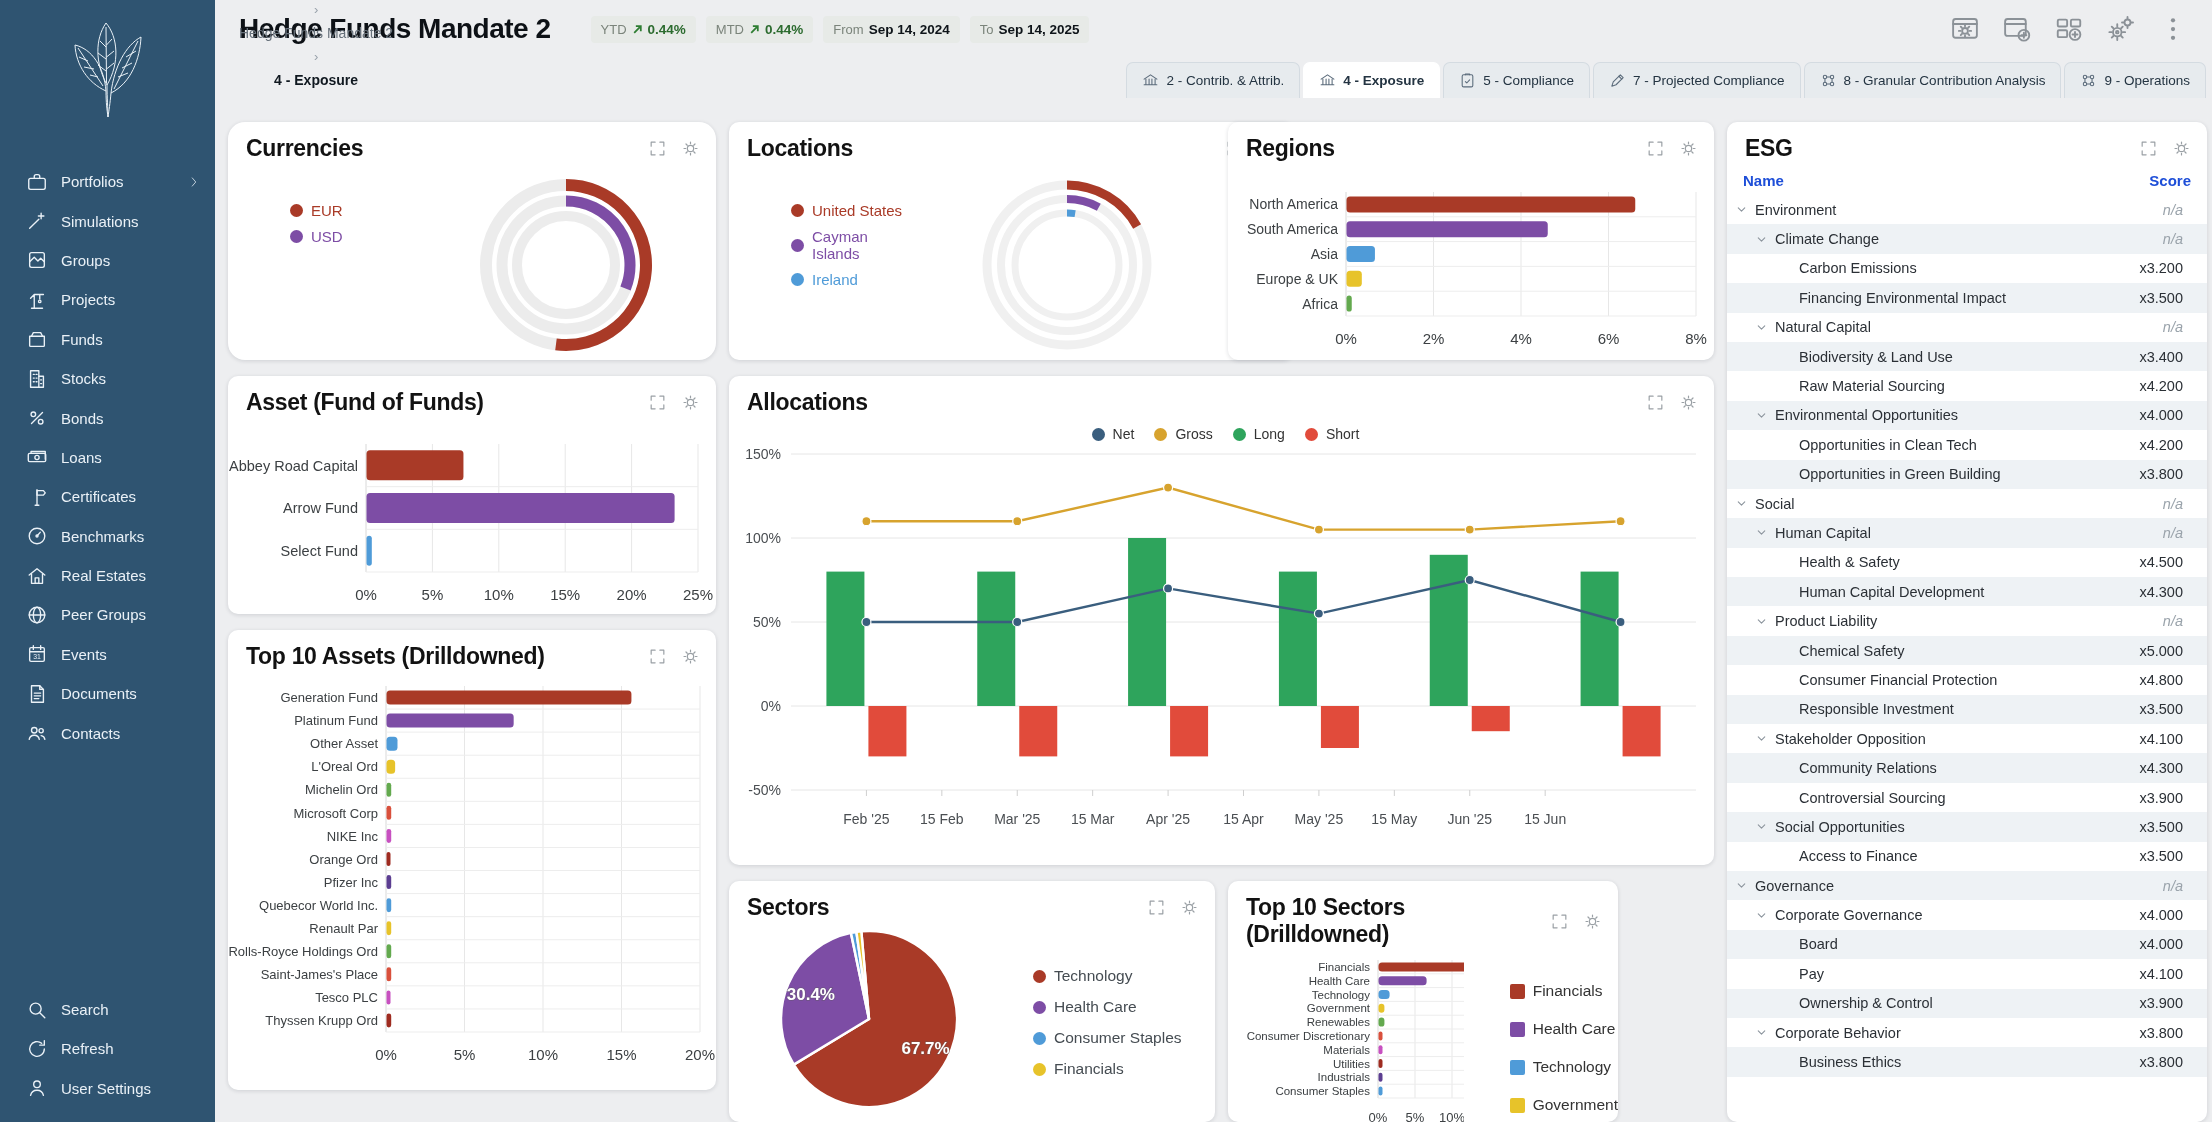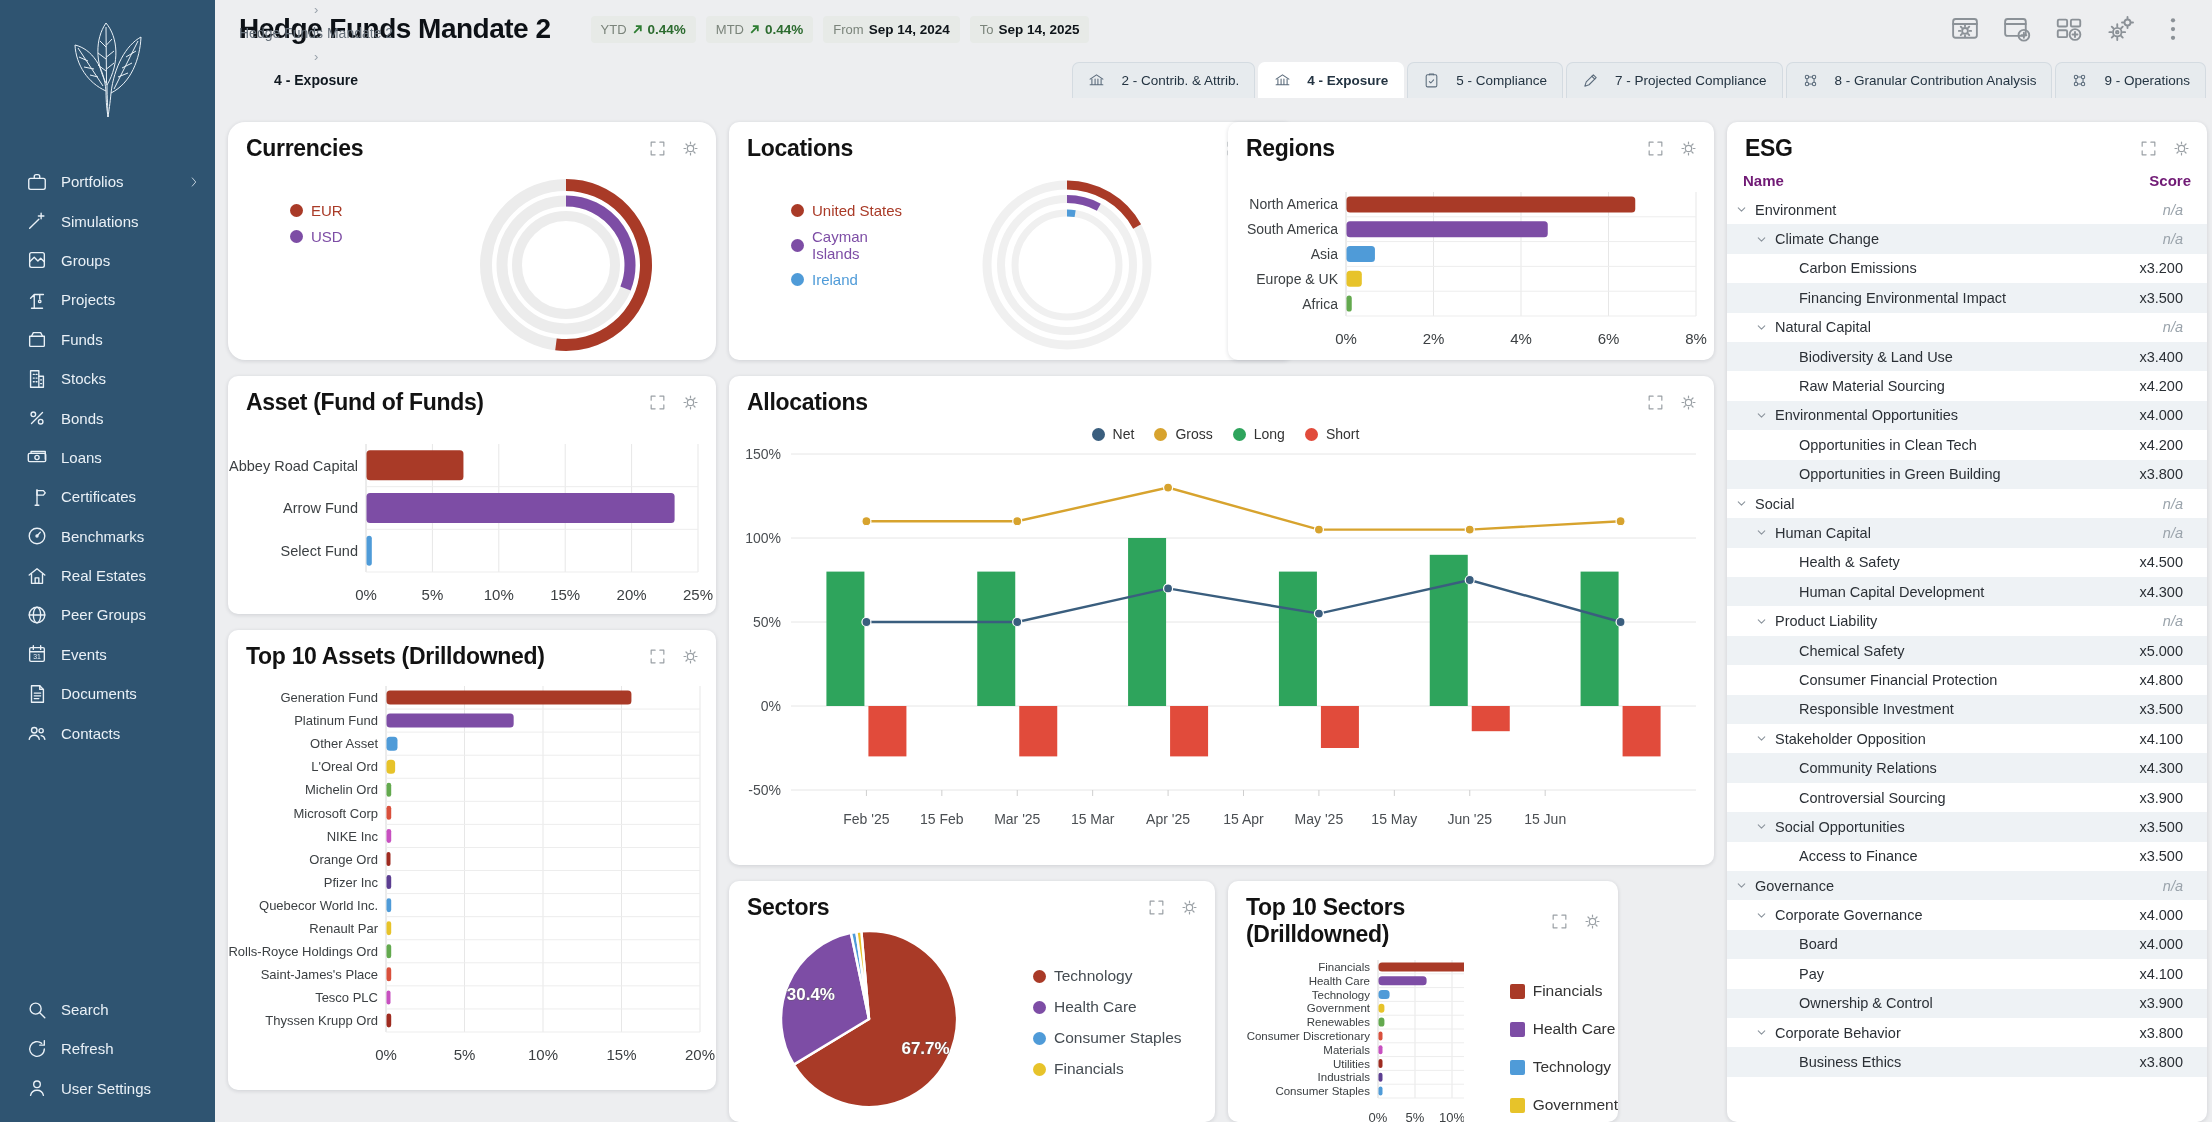--- a/index.html
+++ b/index.html
@@ -37,21 +37,21 @@
 
   
   .nav-row { position:absolute; left:0; top:60px; right:0; height:38px;
              display:flex; align-items:flex-end; padding:0 6px 0 24px; }
   .breadcrumb { display:flex; gap:8px; align-items:center; font-size:14px;
                 color:#68727c; padding-bottom:10px;flex-direction:column; }
   .breadcrumb .sep { color:#98a1aa; font-size:13px; }
   .breadcrumb .crumb { cursor:pointer; }
   .breadcrumb .crumb.last { color:#101820; font-weight:700; }
   .tabs { margin-left:auto; display:flex; gap:3px; align-items:flex-end; }
-  .tab { height:36px; display:flex; align-items:center; gap:16px; padding:8px 15px;
+  .tab { height:36px; display:flex; align-items:center; gap:7px; padding:8px 15px;
          background:#e7ebee; border:1px solid #d4dbe1; border-bottom:none;
          border-radius:7px 7px 0 0; font-size:13.5px; color:#243442; cursor:pointer;
          white-space:nowrap; }
   .tab.active { background:#ffffff; border-color:#ffffff; font-weight:600; }
   .tab .ic-box { width:17px; height:17px; color:#5b6b7b; }
 
   
   .card { position:absolute; background:#fff; border-radius:10px;
           box-shadow:0 1px 4px rgba(20,30,40,.14); }
   .card-head { display:flex; align-items:center; padding:13px 16px 6px 18px; }
@@ -71,21 +71,21 @@
 
   #card-sectors .card-body { display:flex; }
   #card-sectors .legend-col { padding:40px 0 0 14px; gap:13px; }
   #card-sectors .leg-item { font-size:15.5px; color:#454c52; }
 
   #card-top_sectors .card-body { display:flex; }
   #card-top_sectors .legend-col { padding:28px 0 0 46px; gap:20px; }
   #card-top_sectors .leg-item { font-size:15.5px; color:#333; }
 
   
-  .esg-colhead { display:flex; padding:4px 16px 6px 16px; font-size:15px; font-weight:700; color:#701a75; }
+  .esg-colhead { display:flex; padding:4px 16px 6px 16px; font-size:15px; font-weight:700; color:#1d4ed8; }
   .esg-colhead .right { margin-left:auto; }
   .esg-row { display:flex; align-items:center; height:29.4px; font-size:14.5px; color:#2b3036; cursor:pointer; }
   .esg-row.odd { background:#eef2f5; }
   .esg-chev { width:13px; height:13px; flex:0 0 13px; margin-right:7px; color:#8c959d; }
   .esg-row.lvl1 { padding-left:8px; }
   .esg-row.lvl2 { padding-left:28px; }
   .esg-row.lvl3 { padding-left:72px; }
   .esg-score { margin-left:auto; padding-right:24px; color:#2b3036; }
   .esg-score.na { color:#9aa3ab; font-style:italic; }
 

